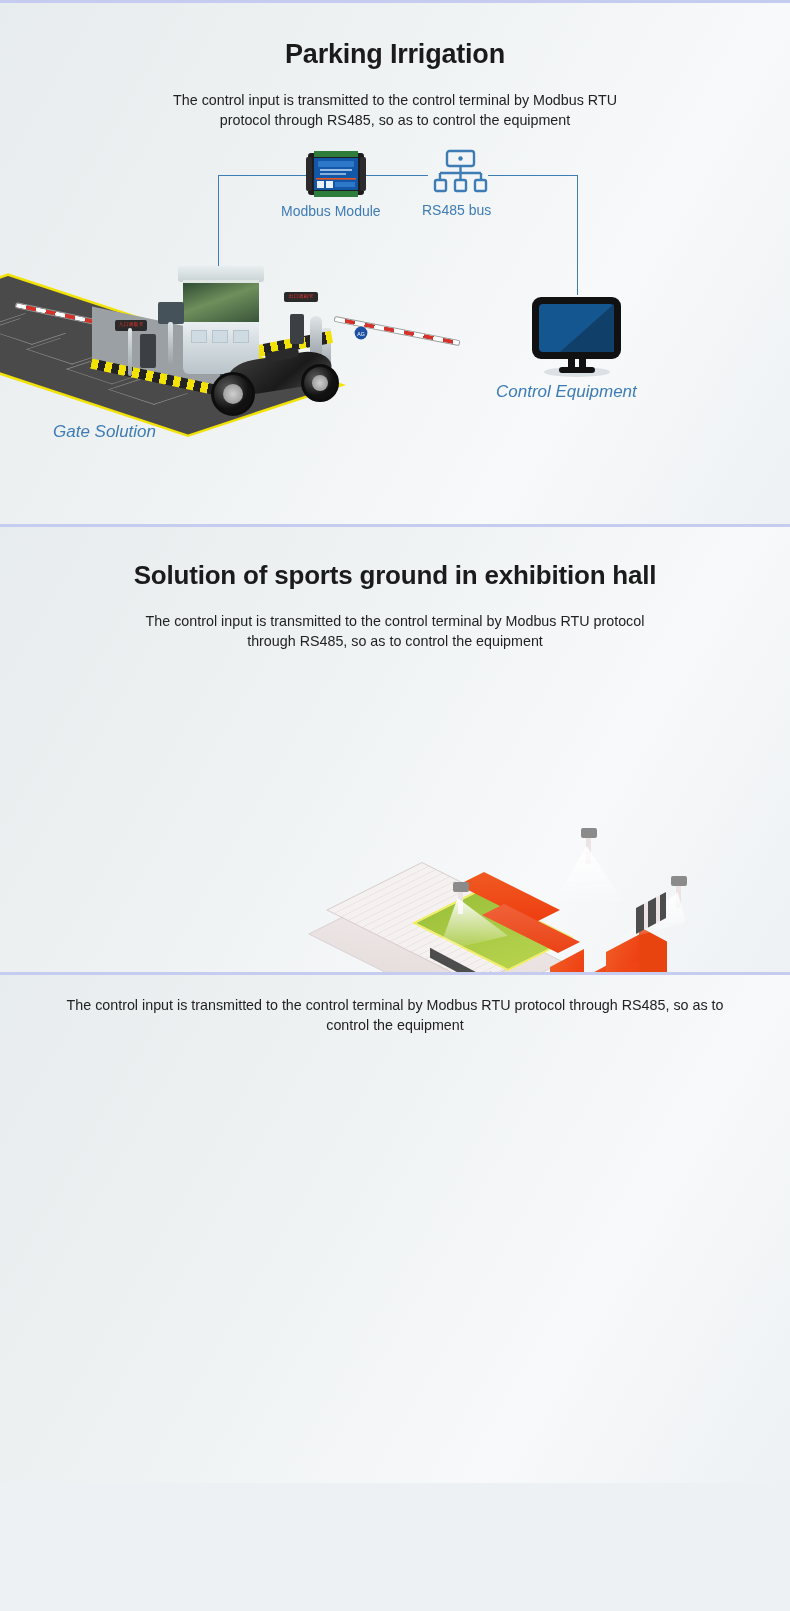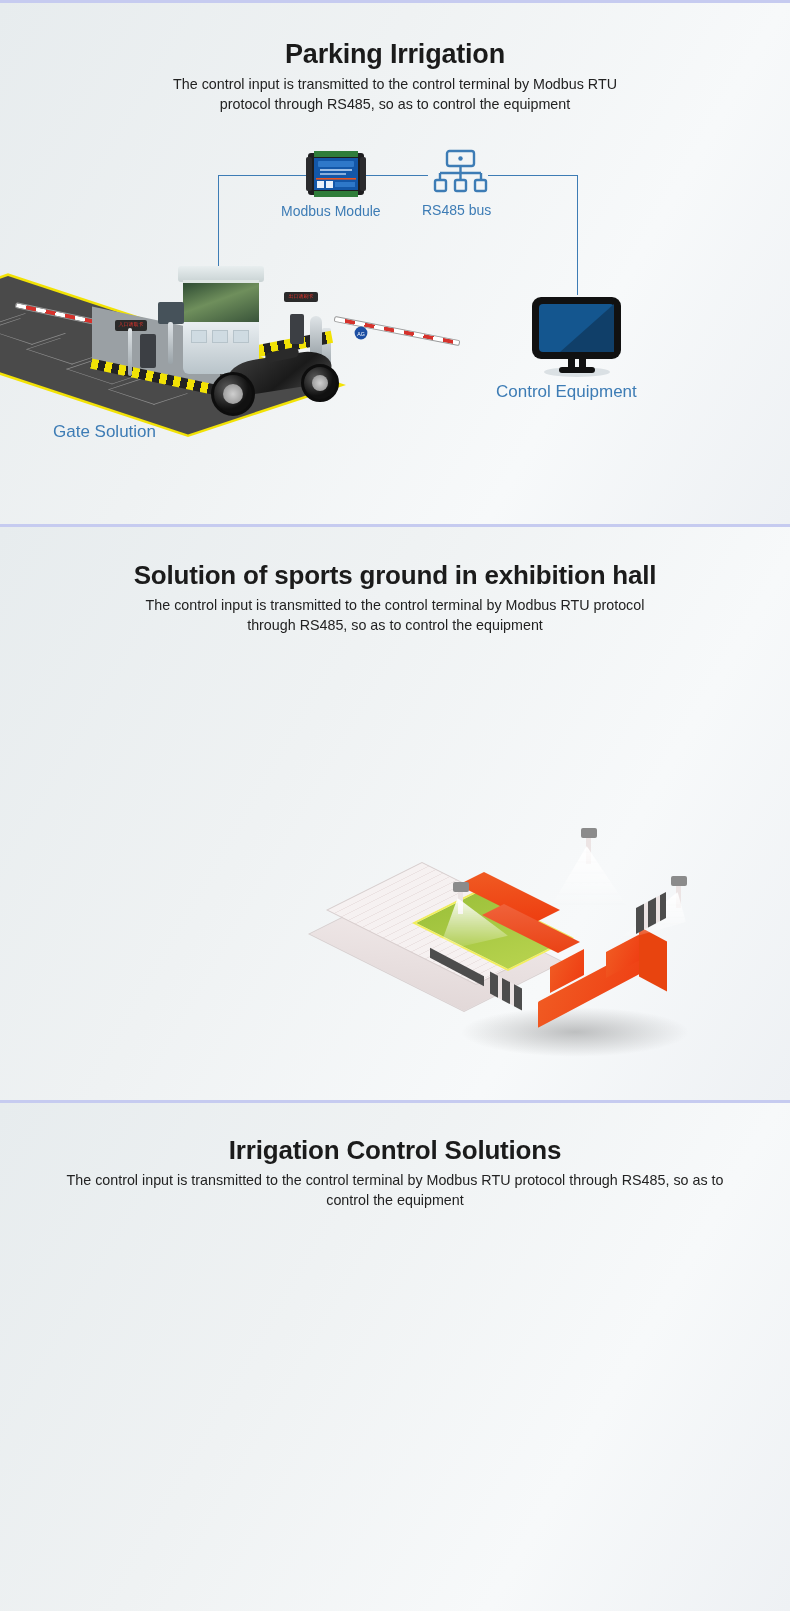--- a/index.html
+++ b/index.html
@@ -13,52 +13,52 @@
   .page { width: 790px; height: 1611px; position: relative; }
 
   .section {
     position: relative;
     width: 790px;
     overflow: hidden;
     background: linear-gradient(120deg, #e7ecee 0%, #eff2f3 38%, #f7f9fa 72%, #eef1f4 100%);
     border-top: 3px solid #c6cbf0;
   }
   .sec1 { height: 524px; }
-  .sec2 { height: 576px; }
+  .sec2 { height: 448px; }
   .sec3 { height: 511px; }
 
   .headline {
     text-align: center;
     font-weight: 700;
     color: #1b1b1b;
     letter-spacing: -0.2px;
   }
   .sec1 .headline { font-size: 27px; padding-top: 36px; }
   .sec2 .headline { font-size: 26px; padding-top: 33px; }
   .sec3 .headline { font-size: 26px; padding-top: 32px; }
 
   .subline {
     text-align: center;
     font-size: 14.3px;
     color: #222;
     line-height: 1.42;
-    margin: 4px auto 0;
+    margin: 20px auto 0;
   }
   .sec1 .subline { width: 480px; }
   .sec2 .subline { width: 540px; }
   .sec3 .subline { width: 660px; }
 
   .lbl {
     position: absolute;
     color: #3d7cb5;
     font-size: 14px;
     line-height: 1.12;
     white-space: nowrap;
   }
-  .lbl.big { font-size: 17px; }
+  .lbl.big { font-size: 17px; font-style: italic; }
 
   
   .ln { position: absolute; background: #3d7cb5; }
   .lh { height: 1.3px; }
   .lv { width: 1.3px; }
 
   
   .ico { position: absolute; }
 
   
@@ -318,18 +318,17 @@
       <div class="st-beam" style="left:216px; top:70px; width:70px; height:50px; clip-path: polygon(88% 0, 100% 60%, 0 100%);"></div>
 
       <div style="position:absolute; left:30px; top:140px; width:54px; height:10px; background:#4d4d4d; transform:skewY(28deg);"></div>
       <div style="position:absolute; left:90px; top:158px; width:32px; height:22px; background:repeating-linear-gradient(90deg,#4d4d4d 0 8px,#ece4e4 8px 12px); transform:skewY(28deg);"></div>
       <div style="position:absolute; left:236px; top:78px; width:30px; height:26px; background:repeating-linear-gradient(90deg,#4d4d4d 0 8px,#ece4e4 8px 12px); transform:skewY(-28deg);"></div>
     </div>
   </div>
 
   <div class="section sec3">
 
-    <div class="headline">Irrigation Control Solutions</div>
     <div class="subline">The control input is transmitted to the control terminal by Modbus RTU protocol through RS485, so as to control the equipment</div>
 
   </div>
 
 </div>
 
 </body></html>

